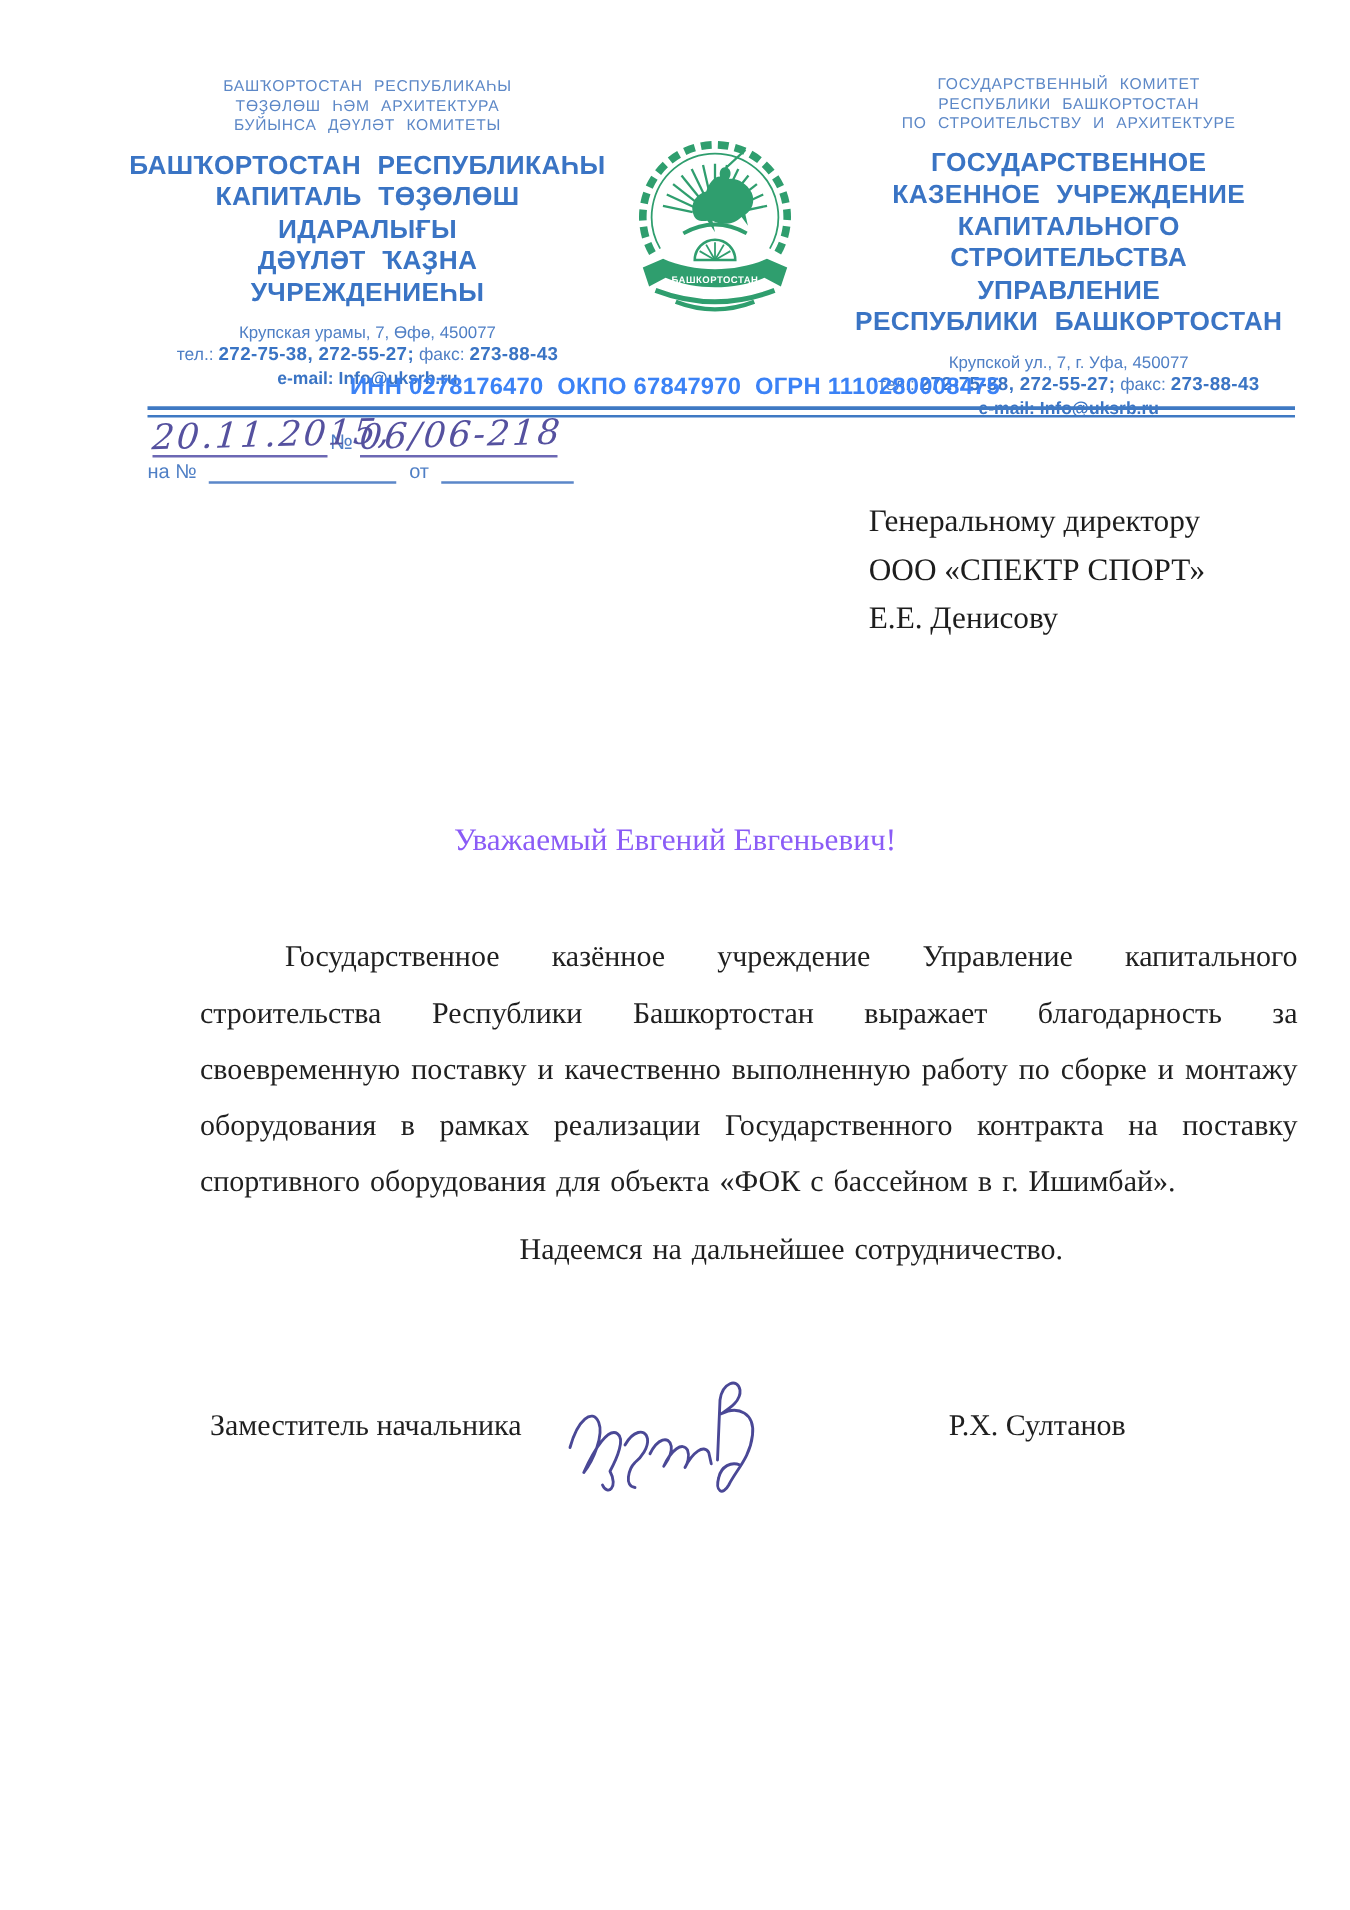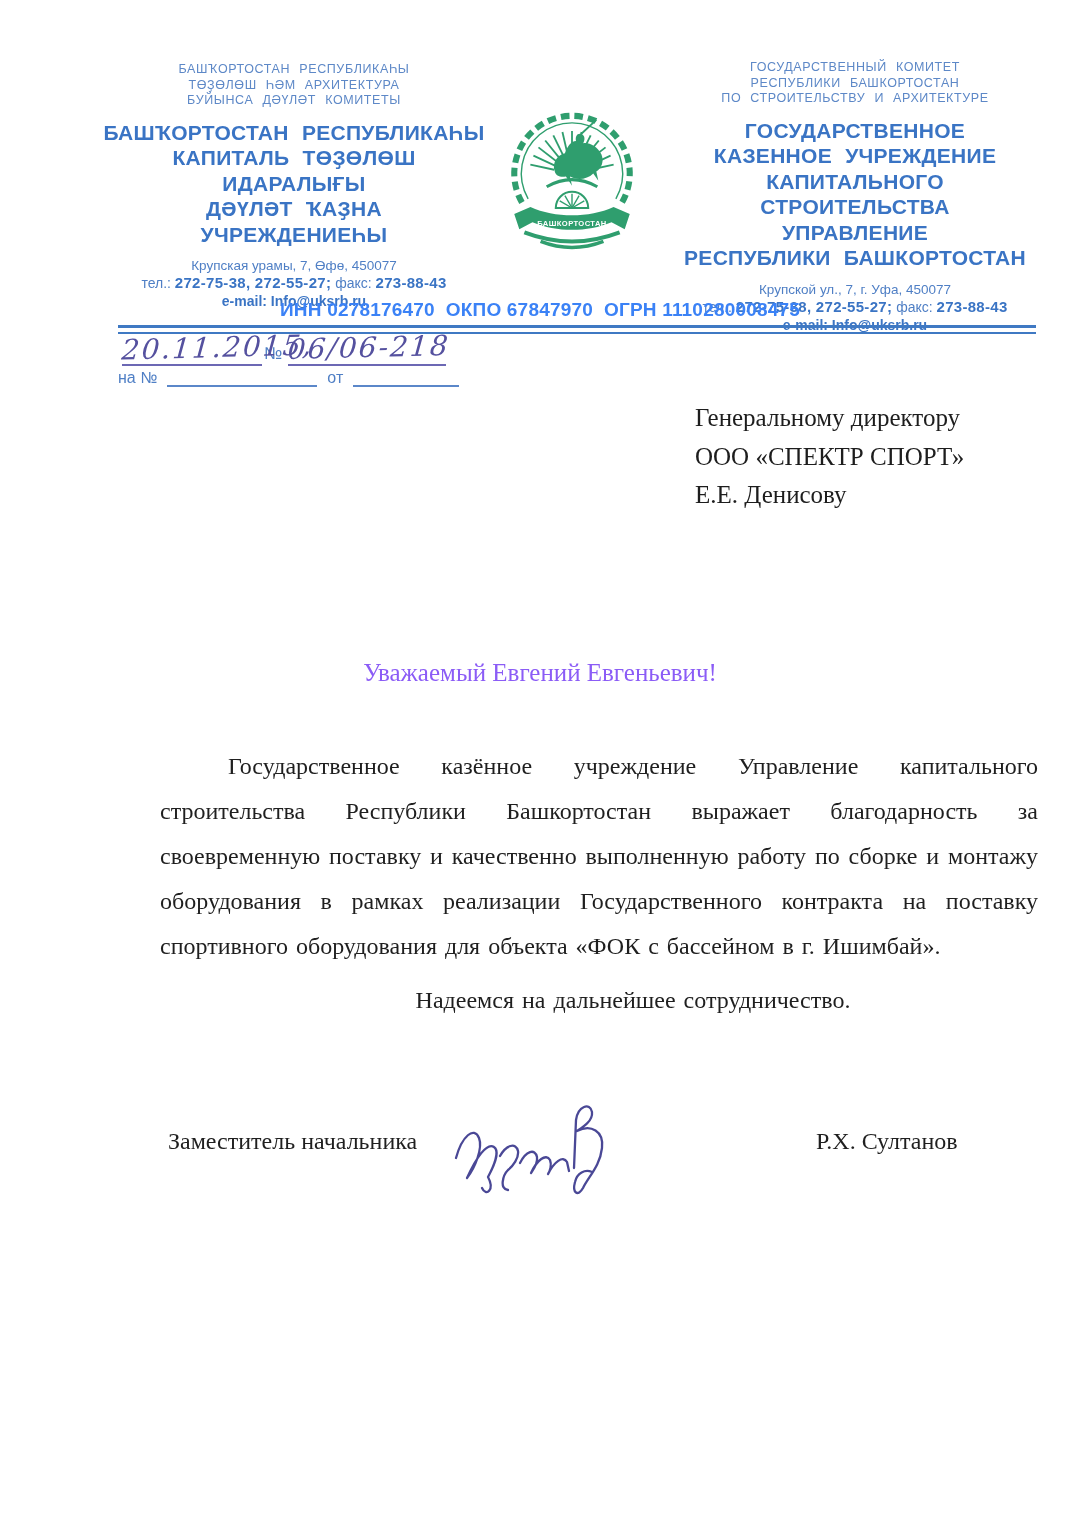--- a/index.html
+++ b/index.html
@@ -40,21 +40,21 @@
   
   .salutation{position:absolute;top:659px;left:0;width:100%;text-align:center;
     font-family:"Liberation Serif",serif;font-size:25px;color:#8b5cf6;}
   .body-text{position:absolute;left:140px;top:744px;width:878px;
     font-family:"Liberation Serif",serif;font-size:24px;line-height:45px;color:#1f1f1f;margin-left:20px;}
   .body-text p{margin:0;text-align:justify;text-indent:68px;word-spacing:2px;}
   .body-text p.short{text-align:center;margin-top:9px;}
   
   .sig-pos{position:absolute;left:168px;top:1128px;font-family:"Liberation Serif",serif;font-size:24px;color:#1f1f1f;}
   .sig-script{position:absolute;left:438px;top:1078px;width:200px;height:130px;}
-  .sig-name{position:absolute;left:816px;top:1128px;font-family:"Liberation Serif",serif;font-size:24px;color:#1f1f1f;}
+  .sig-name{position:absolute;left:759px;top:1128px;font-family:"Liberation Serif",serif;font-size:24px;color:#1f1f1f;}
 </style>
 </head>
 <body>
 
 <div class="page">
 
   <div class="hdr hdr-left">
     <div class="sup">
       <div>БАШҠОРТОСТАН РЕСПУБЛИКАҺЫ</div>
       <div>ТӨҘӨЛӨШ ҺӘМ АРХИТЕКТУРА</div>

